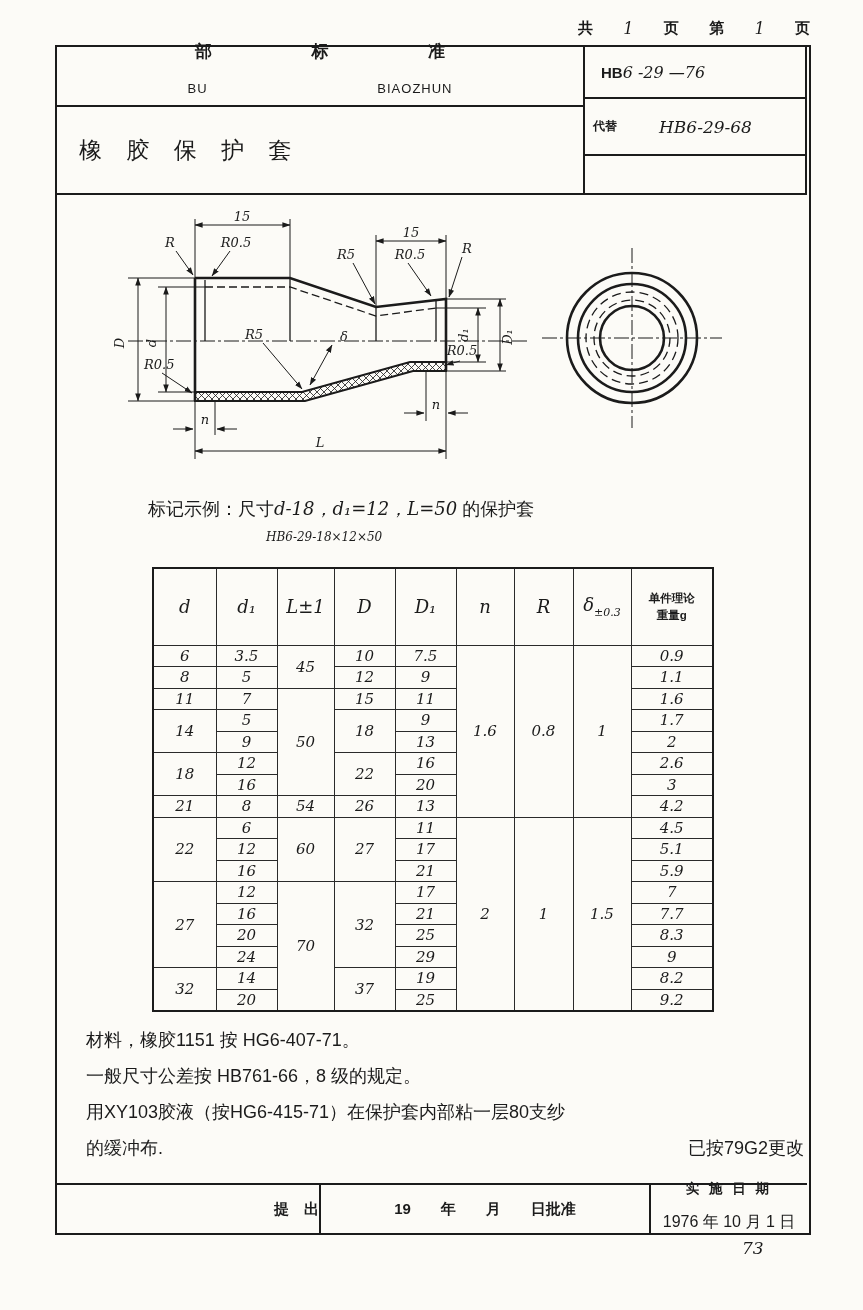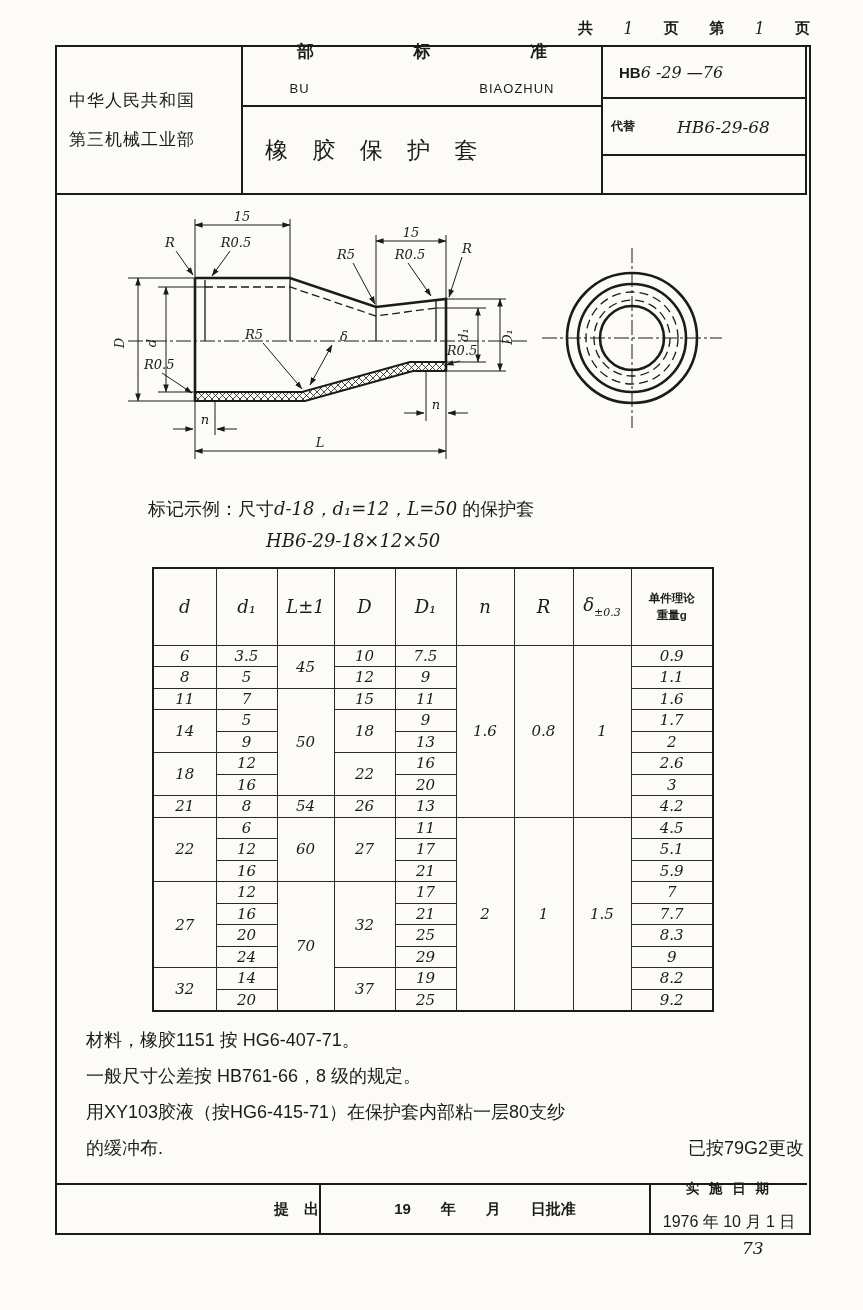--- a/index.html
+++ b/index.html
@@ -16,34 +16,34 @@
   .hdr{position:absolute;left:55px;top:45px;width:752px;height:150px;border:2px solid #1b1b1b;
        display:flex;box-sizing:border-box;background:#fcfbf7;}
   .hdr .c1{width:172px;border-right:2px solid #1b1b1b;display:flex;flex-direction:column;
            justify-content:center;gap:16px;padding-left:12px;font-size:17px;letter-spacing:1px;}
   .hdr .c2{flex:1;border-right:2px solid #1b1b1b;display:flex;flex-direction:column;}
   .hdr .c2 .r1{height:58px;border-bottom:2px solid #1b1b1b;display:flex;flex-direction:column;
                justify-content:center;gap:2px;}
   .std-cn{width:250px;margin:0 auto;display:flex;justify-content:space-between;font-size:17px;font-weight:bold;}
   .std-py{width:265px;margin:16px auto;display:flex;justify-content:space-between;font-size:13px;letter-spacing:1px;}
   .hdr .c2 .r2{flex:1;display:flex;align-items:center;padding-left:22px;font-size:23px;letter-spacing:9px;}
-  .hdr .c3{width:202px;display:flex;flex-direction:column;}
+  .hdr .c3{width:220px;display:flex;flex-direction:column;}
   .hdr .c3 .r1{height:50px;border-bottom:2px solid #1b1b1b;display:flex;align-items:center;padding-left:16px;}
   .hdr .c3 .r2{height:55px;border-bottom:2px solid #1b1b1b;display:flex;align-items:center;padding-left:8px;gap:40px;}
   .hdr .c3 .r3{flex:1;}
   .codeHB{font-weight:bold;font-size:15px;}
   .codeNum{font-size:16px;}
   .repLbl{font-size:12px;font-weight:bold;margin-right:2px;}
   .repNum{font-size:17px;}
   
   .drawing{position:absolute;left:58px;top:203px;}
   .dl{font-family:"DejaVu Serif",serif;font-style:italic;font-size:13px;fill:#1b1b1b;}
   
   .example{position:absolute;left:148px;top:497px;font-size:18px;}
-  .example .l2{margin-top:9px;margin-left:118px;font-size:18px;}
+  .example .l2{margin-top:9px;margin-left:118px;font-size:12px;}
   
   table.data{position:absolute;left:152px;top:567px;border-collapse:collapse;table-layout:fixed;
              width:560px;border:2px solid #1b1b1b;}
   table.data th,table.data td{border:1px solid #2a2a2a;text-align:center;padding:0;vertical-align:middle;}
   table.data thead tr{height:77px;}
   table.data tbody tr{height:21.5px;}
   table.data td{font-family:"DejaVu Serif",serif;font-style:italic;font-size:15px;}
   th.sym{font-family:"DejaVu Serif",serif;font-style:italic;font-weight:normal;font-size:18px;}
   th.wcol{font-size:11.5px;font-weight:bold;line-height:1.5;}
   th.sym sub{font-size:11px;}
@@ -72,24 +72,20 @@
     <span class="num">1</span>
     <span>页</span>
     <span>第</span>
     <span class="num">1</span>
     <span>页</span>
   </div>
 
   <div class="sheet"></div>
 
   <div class="hdr">
-    <div class="c1">
-      <span>中华人民共和国</span>
-      <span>第三机械工业部</span>
-    </div>
     <div class="c2">
       <div class="r1">
         <div class="std-cn">
           <span>部</span>
           <span>标</span>
           <span>准</span>
         </div>
         <div class="std-py">
           <span>BU</span>
           <span>BIAOZHUN</span>

